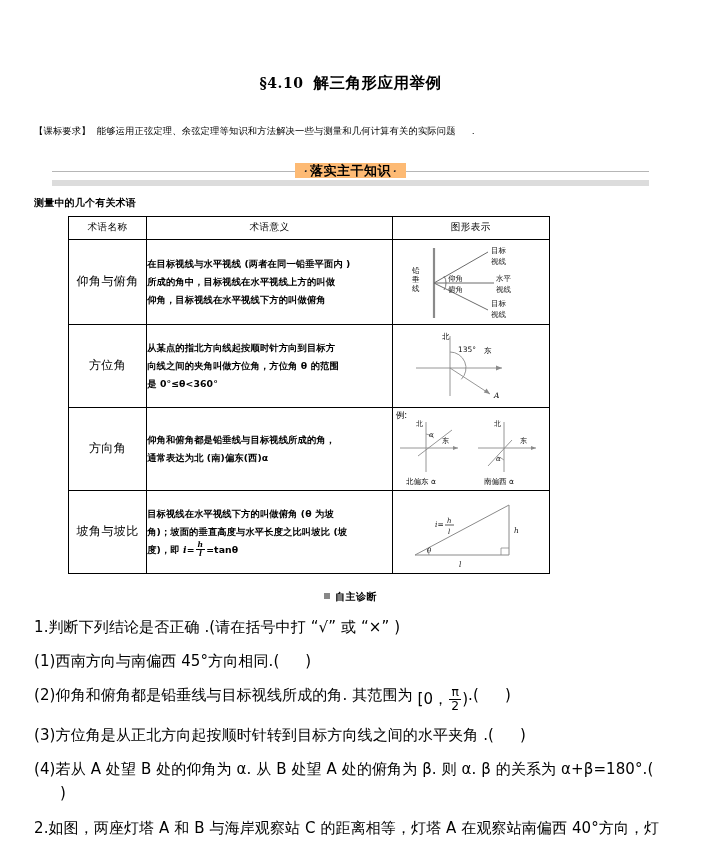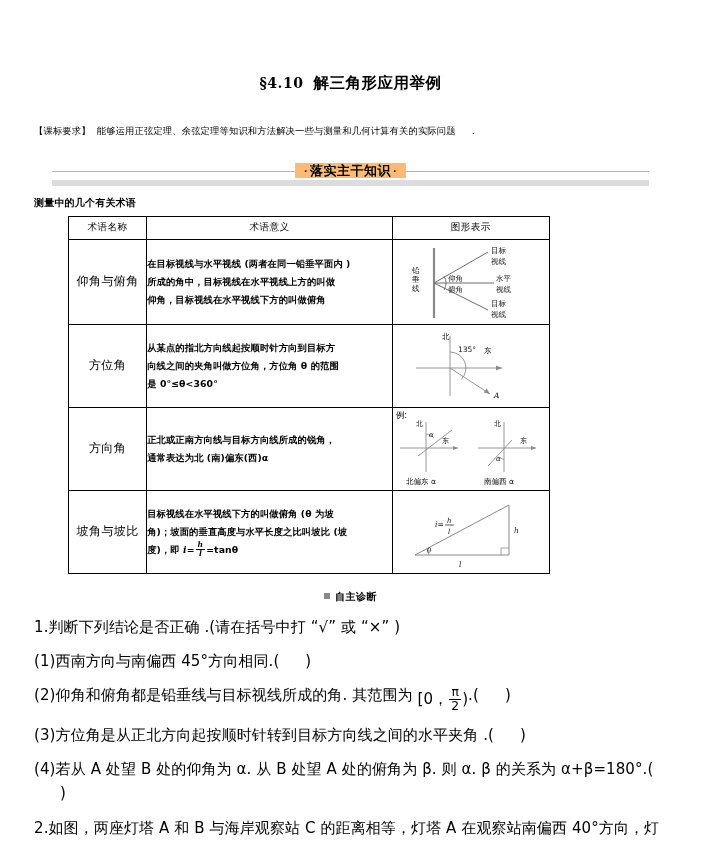--- a/index.html
+++ b/index.html
@@ -305,21 +305,21 @@
               <text x="78" y="25" font-size="7.5" font-family="DejaVu Sans, sans-serif" fill="#111">东</text>
               <text x="88" y="70" font-size="7.5" font-style="italic" font-family="DejaVu Serif, serif" fill="#111">A</text>
             </svg>
           </div>
         </td>
       </tr>
 
       <tr>
         <td class="nm">方向角</td>
         <td class="mn">
-          <div>正北或正南方向线与目标方向线所成的锐角，</div>
+          <div>仰角和俯角都是铅垂线与目标视线所成的角，</div>
           <div>通常表达为北 (南)偏东(西)α</div>
         </td>
         <td class="fg">
           <span class="eg-label">例:</span>
           <div class="fig-pair">
 
             <svg width="72" height="72" viewBox="0 0 72 72">
               <line x1="30" y1="6" x2="30" y2="56" stroke="#8a8a8a" stroke-width="0.9"></line>
               <line x1="4" y1="32" x2="62" y2="32" stroke="#8a8a8a" stroke-width="0.9"></line>
               <path d="M 62 32 L 57 30 L 57 34 Z" fill="#8a8a8a"></path>

